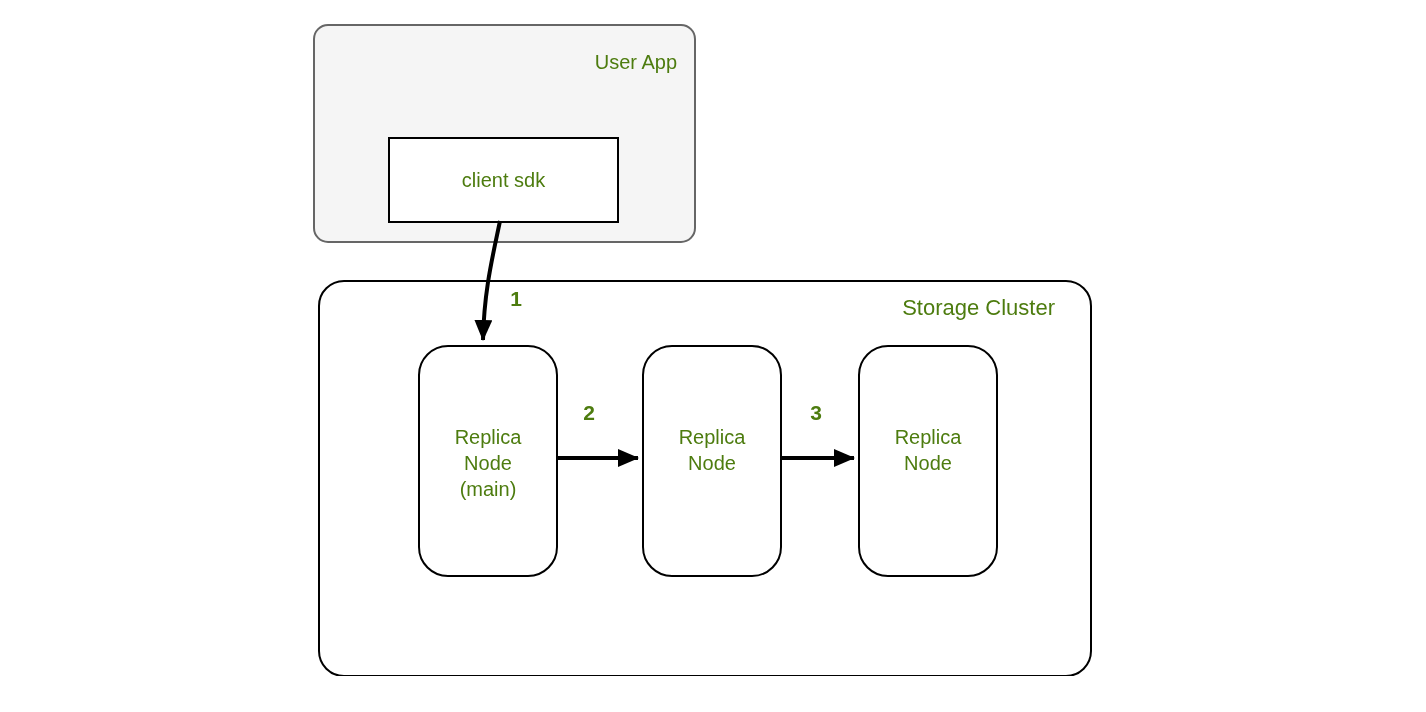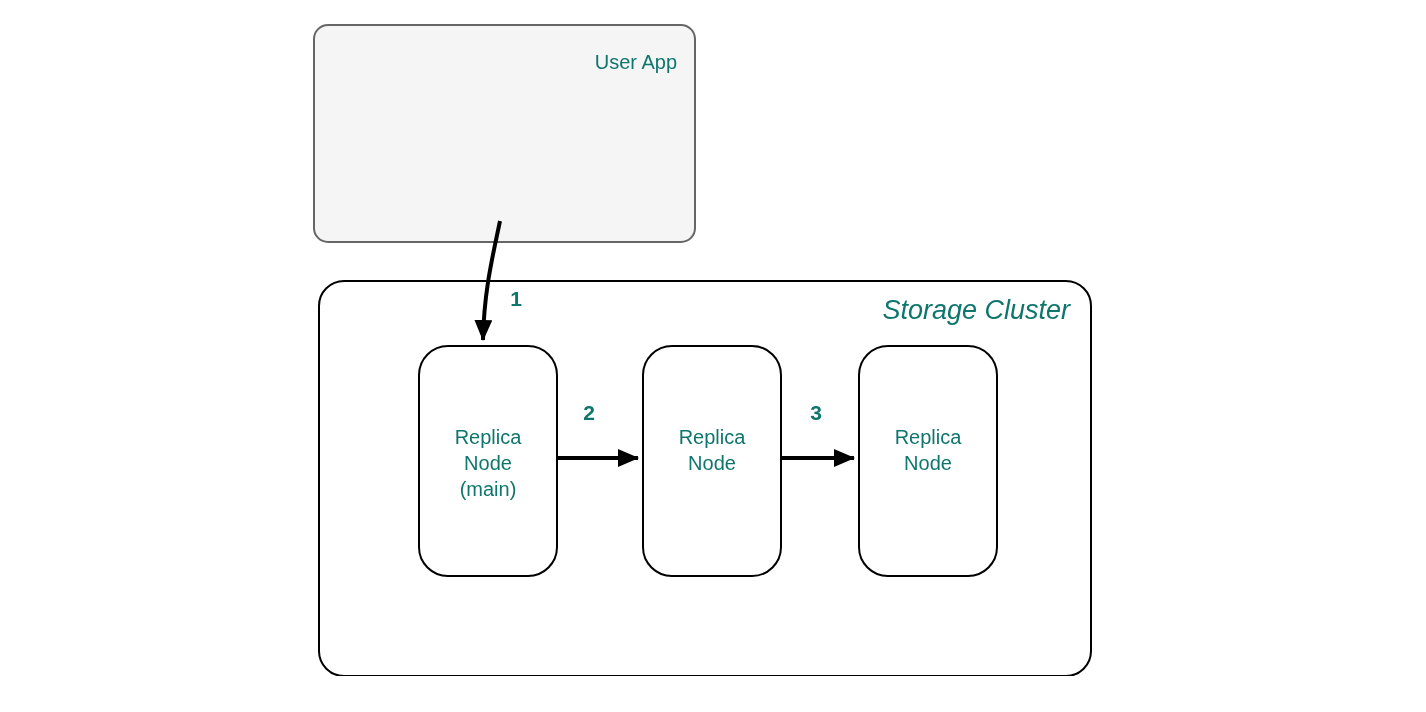--- a/index.html
+++ b/index.html
@@ -6,21 +6,21 @@
     margin: 0;
     padding: 0;
     background: #ffffff;
   }
   .canvas {
     position: relative;
     width: 1426px;
     height: 676px;
     background: #ffffff;
     font-family: "Liberation Sans", sans-serif;
-    color: #0f766e;
+    color: #4d7c0f;
     overflow: hidden;
   }
   .group {
     position: absolute;
     box-sizing: border-box;
   }
   .user-app {
     left: 313px;
     top: 24px;
     width: 383px;
@@ -55,24 +55,23 @@
     top: 280px;
     width: 774px;
     height: 397px;
     background: #ffffff;
     border: 2px solid #000000;
     border-radius: 26px;
   }
   .storage-cluster-label {
     position: absolute;
     top: 13px;
-    right: 20px;
-    font-size: 27px;
+    right: 35px;
+    font-size: 22px;
     white-space: nowrap;
-    font-style: italic;
   }
   .replica-node {
     position: absolute;
     top: 63px;
     width: 140px;
     height: 232px;
     box-sizing: border-box;
     background: #ffffff;
     border: 2px solid #000000;
     border-radius: 30px;
@@ -109,20 +108,23 @@
   .num-2 { left: 589px; top: 412px; }
   .num-3 { left: 816px; top: 412px; }
 </style>
 </head>
 <body>
 
 <div class="canvas">
 
   <div class="group user-app">
     <div class="user-app-label">User App</div>
+    <div class="client-sdk">
+      <span>client sdk</span>
+    </div>
   </div>
 
   <div class="group storage-cluster">
     <div class="storage-cluster-label">Storage Cluster</div>
 
     <div class="replica-node n1">
       <div class="node-label">Replica
 Node
 (main)</div>
     </div>

